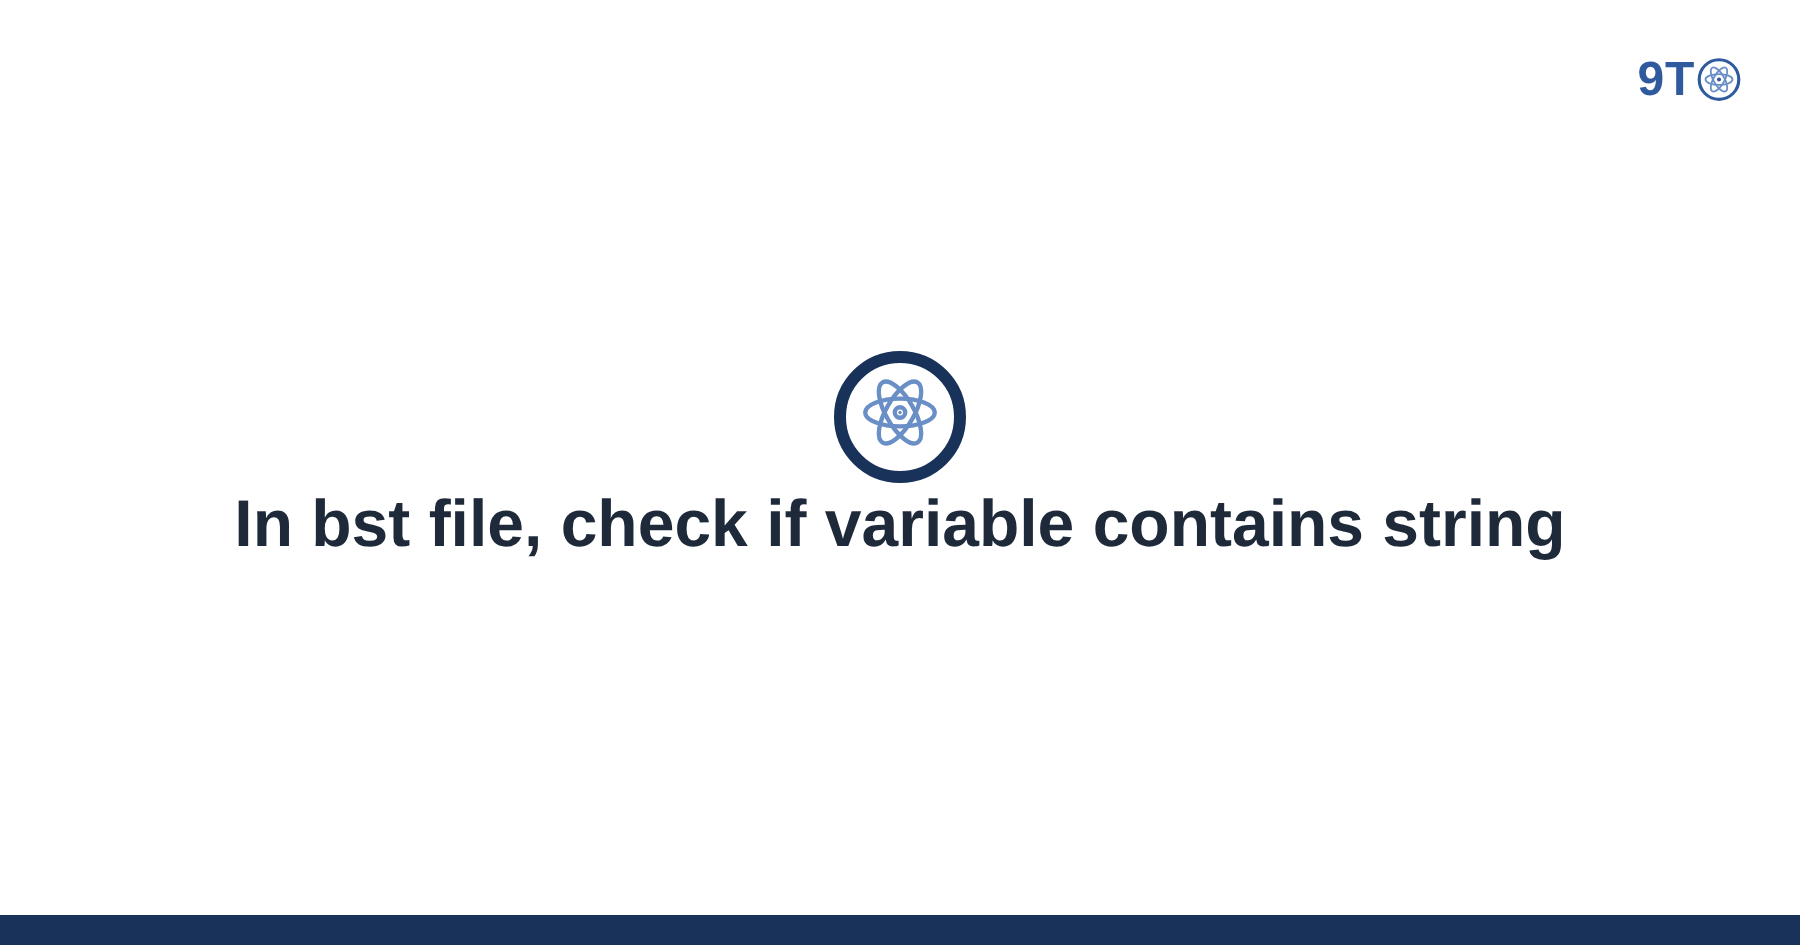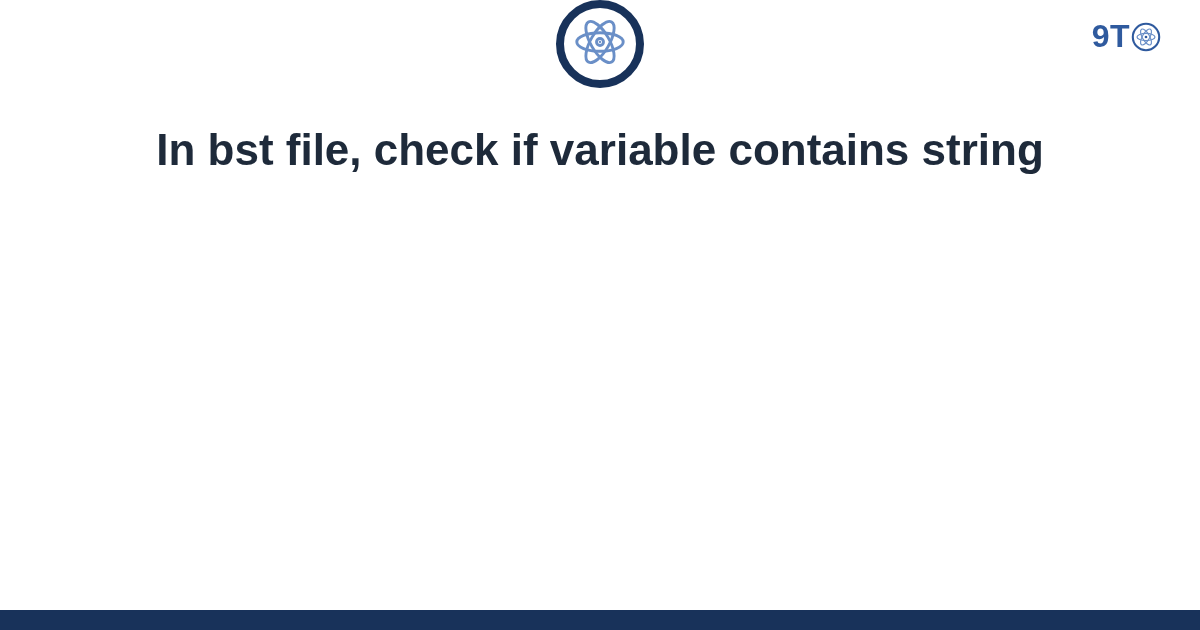--- a/index.html
+++ b/index.html
@@ -6,43 +6,42 @@
   body {
     width: 1200px;
     height: 630px;
     background: #ffffff;
     font-family: -apple-system, BlinkMacSystemFont, "Segoe UI", Helvetica, Arial, sans-serif;
     position: relative;
     overflow: hidden;
   }
   .brand {
     position: absolute;
-    top: 18px;
+    top: 34px;
     right: 38px;
     font-size: 32px;
     font-weight: 600;
     color: #2f5a9e;
     letter-spacing: 0.5px;
     display: flex;
     align-items: center;
   }
   .brand .atom-small {
     display: inline-flex;
     align-items: center;
     justify-content: center;
     margin: 0 1px;
   }
   .center {
     position: absolute;
     top: 0; left: 0; right: 0; bottom: 20px;
     display: flex;
     flex-direction: column;
     align-items: center;
-    justify-content: flex-start;
-    gap: 34px;
+    justify-content: center;
   }
   .logo-circle {
     width: 88px;
     height: 88px;
     border-radius: 50%;
     border: 8px solid #18325a;
     display: flex;
     align-items: center;
     justify-content: center;
     background: #ffffff;

